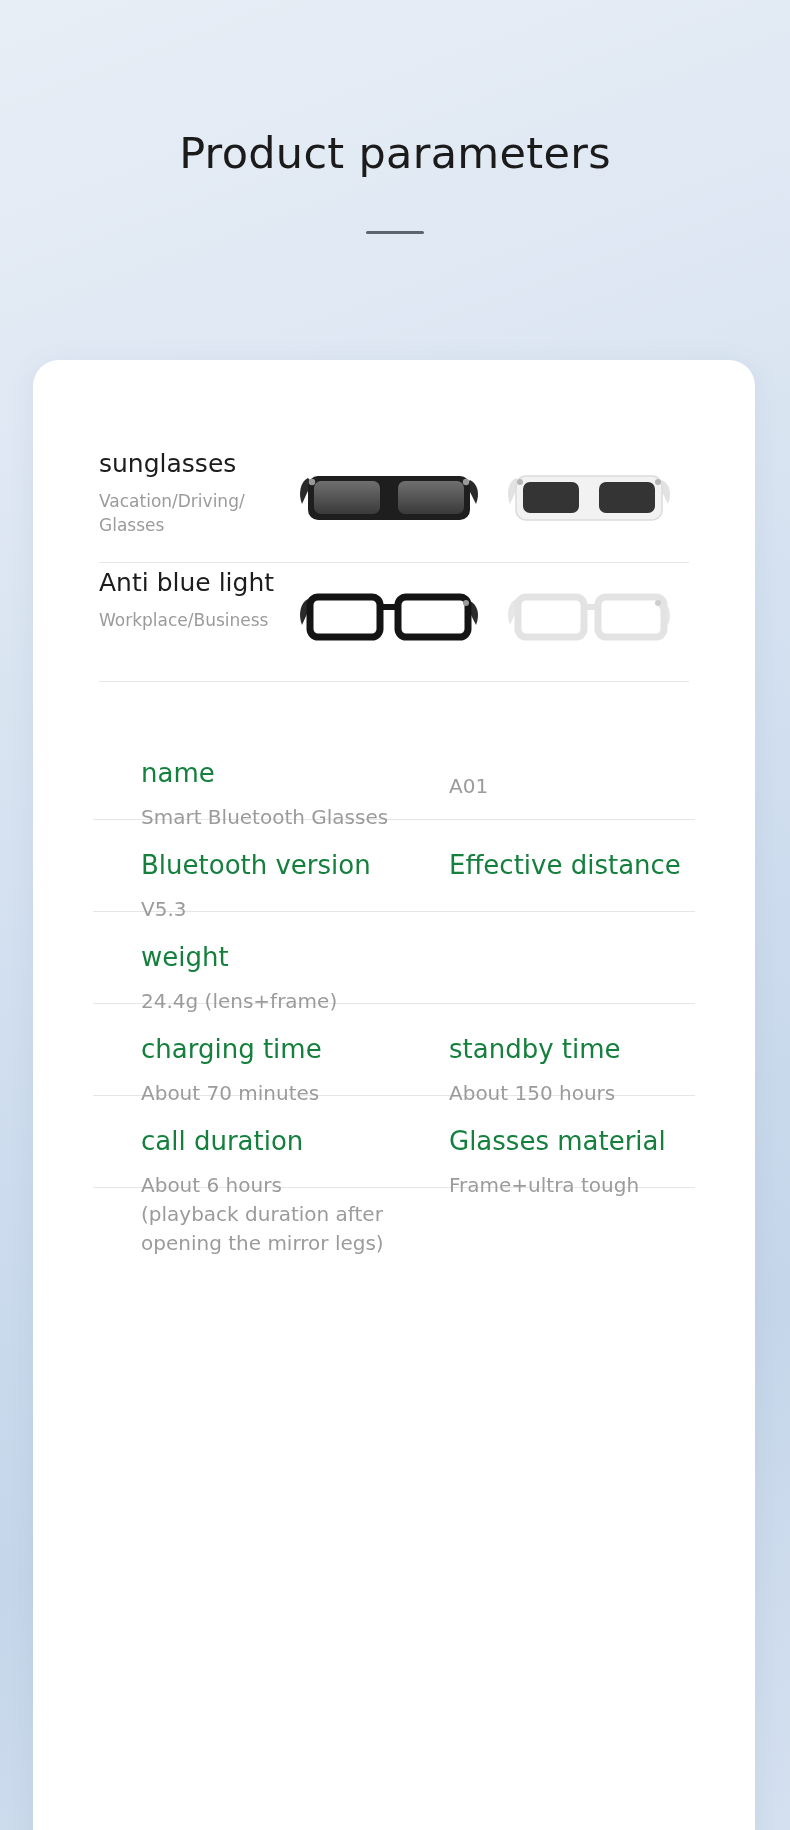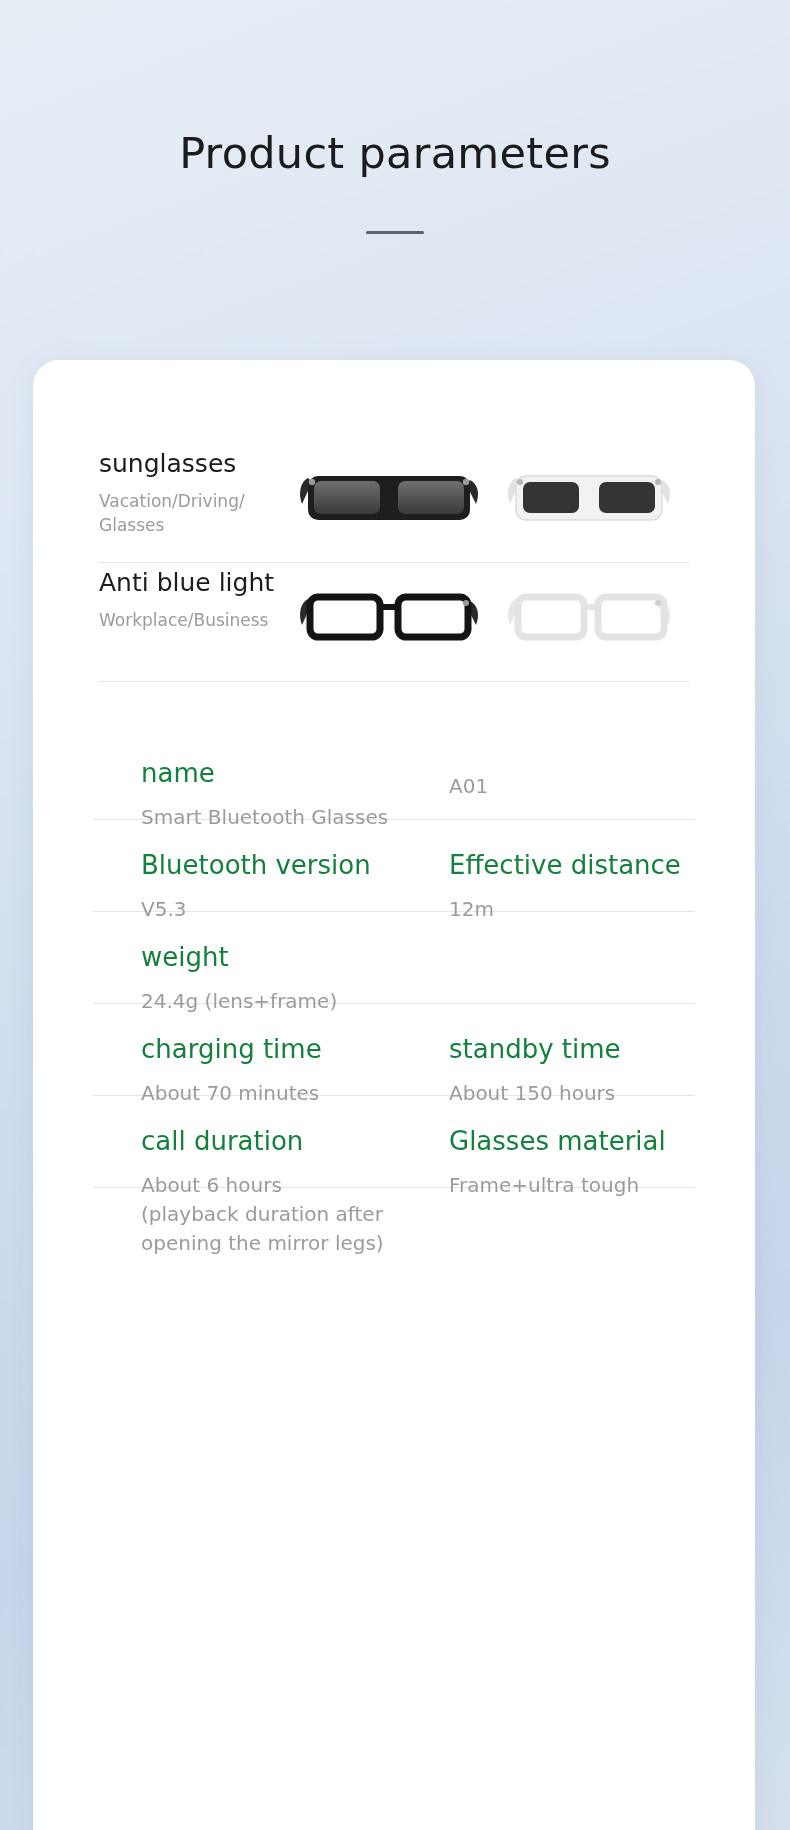--- a/index.html
+++ b/index.html
@@ -215,21 +215,20 @@
       </div>
     </div>
 
     <div class="spec-row">
       <div class="col c1">
         <div class="spec-label">Bluetooth version</div>
         <div class="spec-value">V5.3</div>
       </div>
       <div class="col c2">
         <div class="spec-label">Effective distance</div>
-        <div class="spec-value">12m</div>
       </div>
     </div>
 
     <div class="spec-row">
       <div class="col c1">
         <div class="spec-label">weight</div>
         <div class="spec-value">24.4g (lens+frame)</div>
       </div>
     </div>
 

